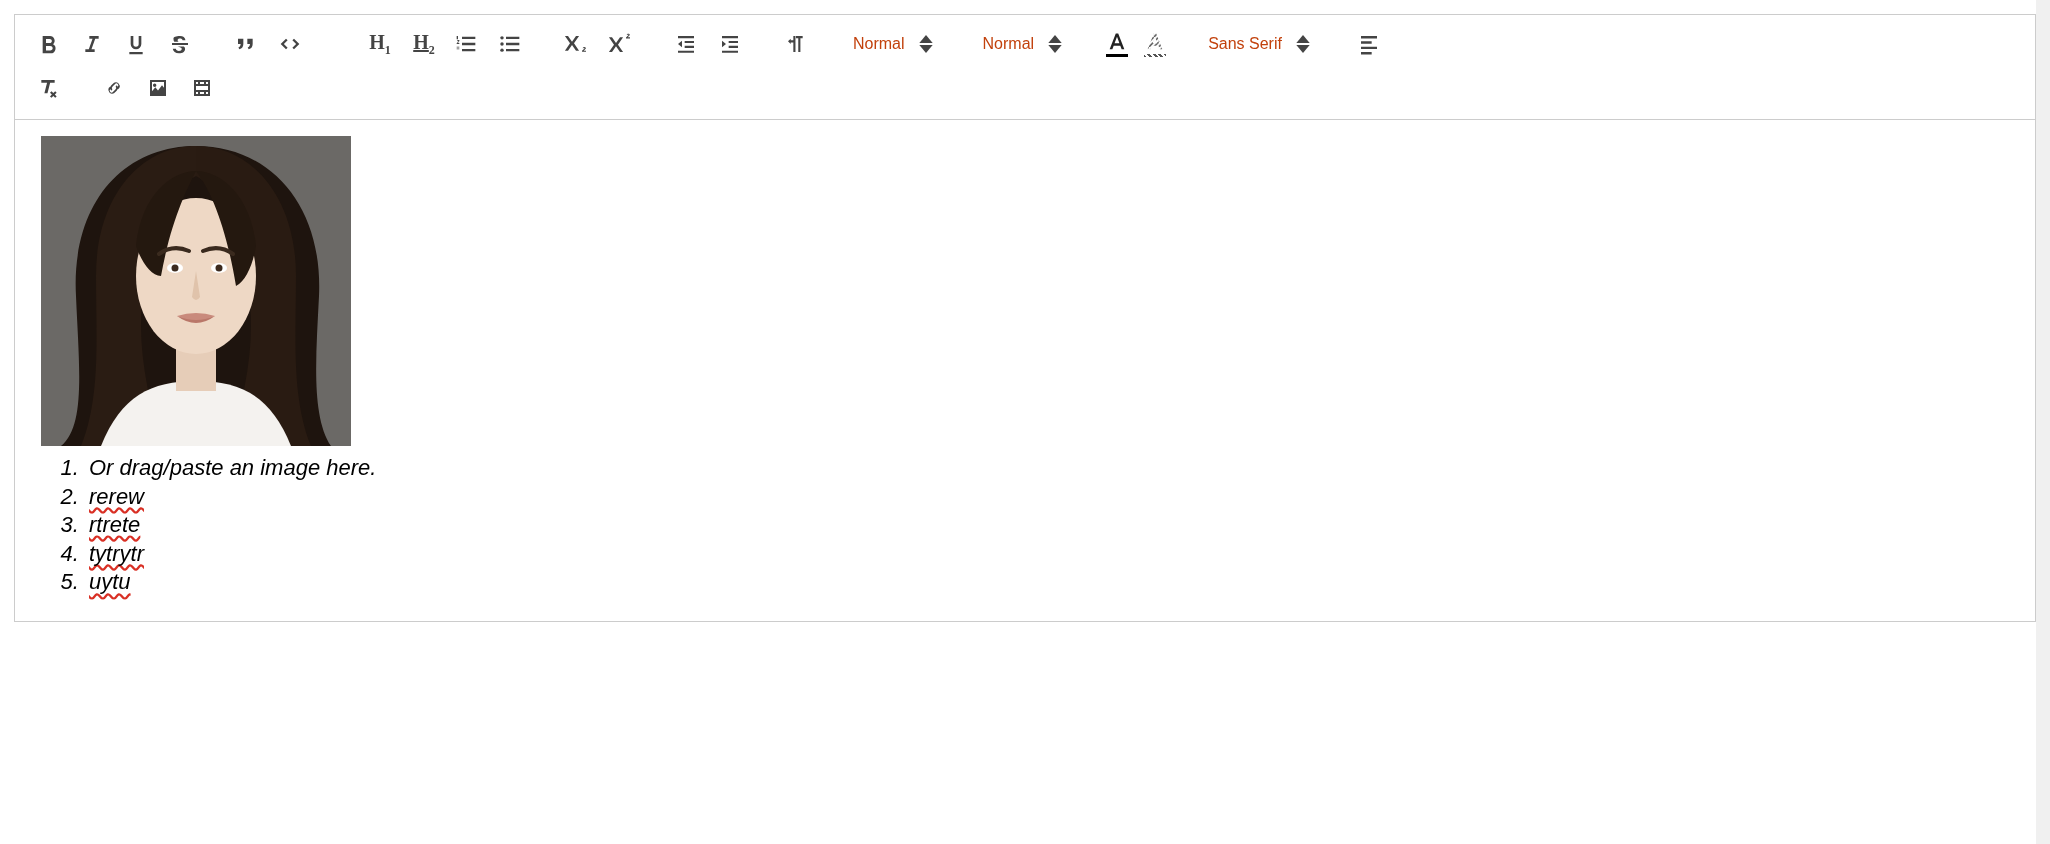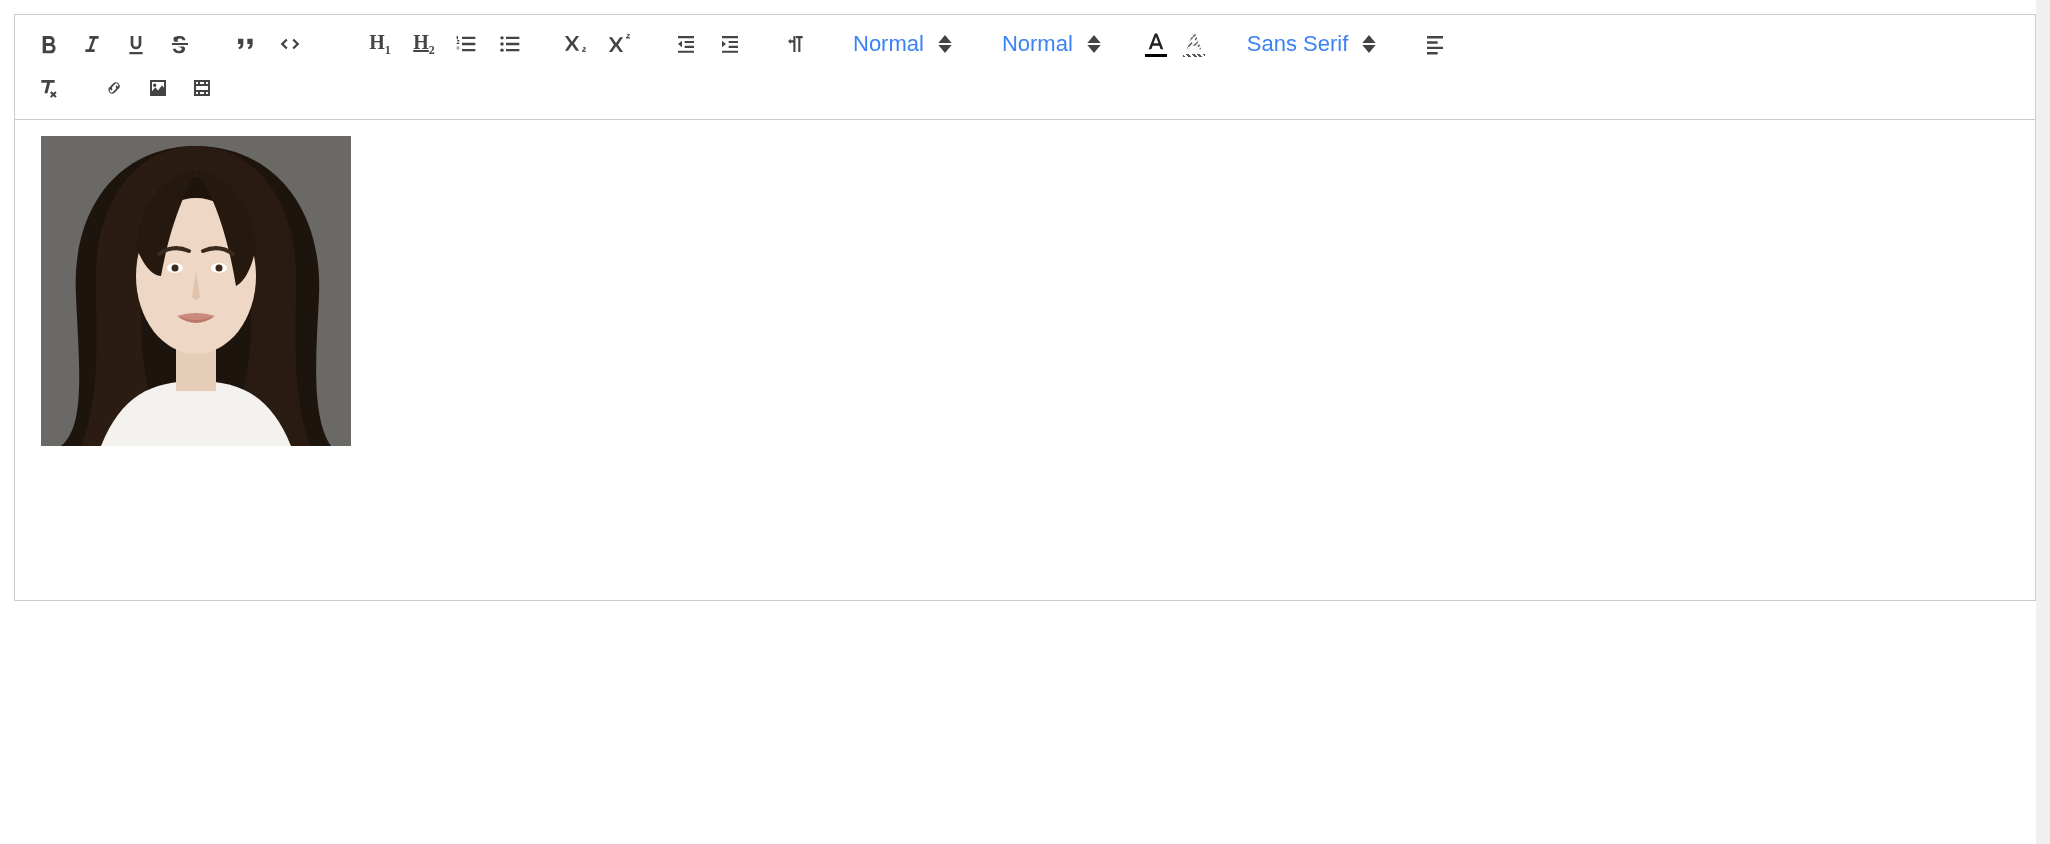--- a/index.html
+++ b/index.html
@@ -45,23 +45,23 @@
       display: inline-flex;
       align-items: center;
       justify-content: space-between;
       height: 38px;
       padding: 0 6px 0 4px;
       cursor: pointer;
       color: #444;
       margin-right: 6px;
     }
     .tb-picker-label {
-      font-size: 22px;
+      font-size: 16px;
       padding: 0 14px 0 6px;
-      color: #3b82f6;
+      color: #c2410c;
     }
     .tb-picker .caret {
       display: inline-flex;
       flex-direction: column;
       gap: 2px;
     }
     .tb-picker .caret svg { width: 14px; height: 8px; }
     .color-stack {
       display: inline-flex;
       gap: 8px;
@@ -348,17 +348,24 @@
         <ellipse cx="178" cy="132" rx="8" ry="5" fill="#fff"></ellipse>
         <circle cx="134" cy="132" r="3.5" fill="#3c2a1e"></circle>
         <circle cx="178" cy="132" r="3.5" fill="#3c2a1e"></circle>
 
         <path d="M155 135 l-4 26 q4 6 8 0 z" fill="#e0c3ab"></path>
 
         <path d="M136 180 q19 14 38 0 q-19 6 -38 0 z" fill="#b97769"></path>
         <path d="M136 180 q19 -6 38 0 q-19 8 -38 0 z" fill="#c98a7c"></path>
       </svg>
     </div>
+    <ol class="doc-list">
+      <li><span>Or drag/paste an image here.</span></li>
+      <li><span class="spell">rerew</span></li>
+      <li><span class="spell">rtrete</span></li>
+      <li><span class="spell">tytrytr</span></li>
+      <li><span class="spell">uytu</span></li>
+    </ol>
   </div>
 
 </div>
 
 <div class="right-gutter"></div>
 
 </body></html>

